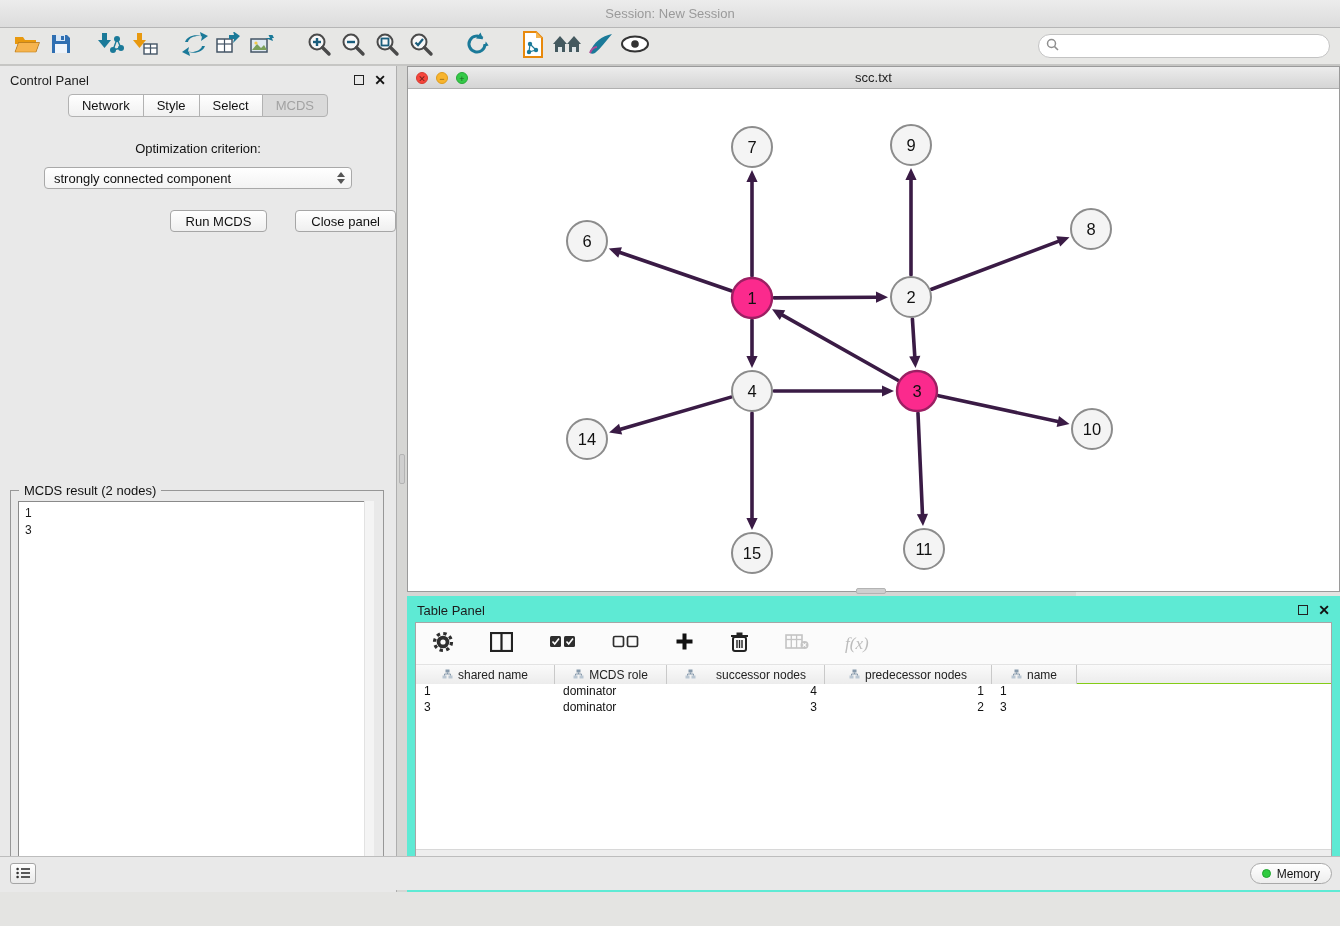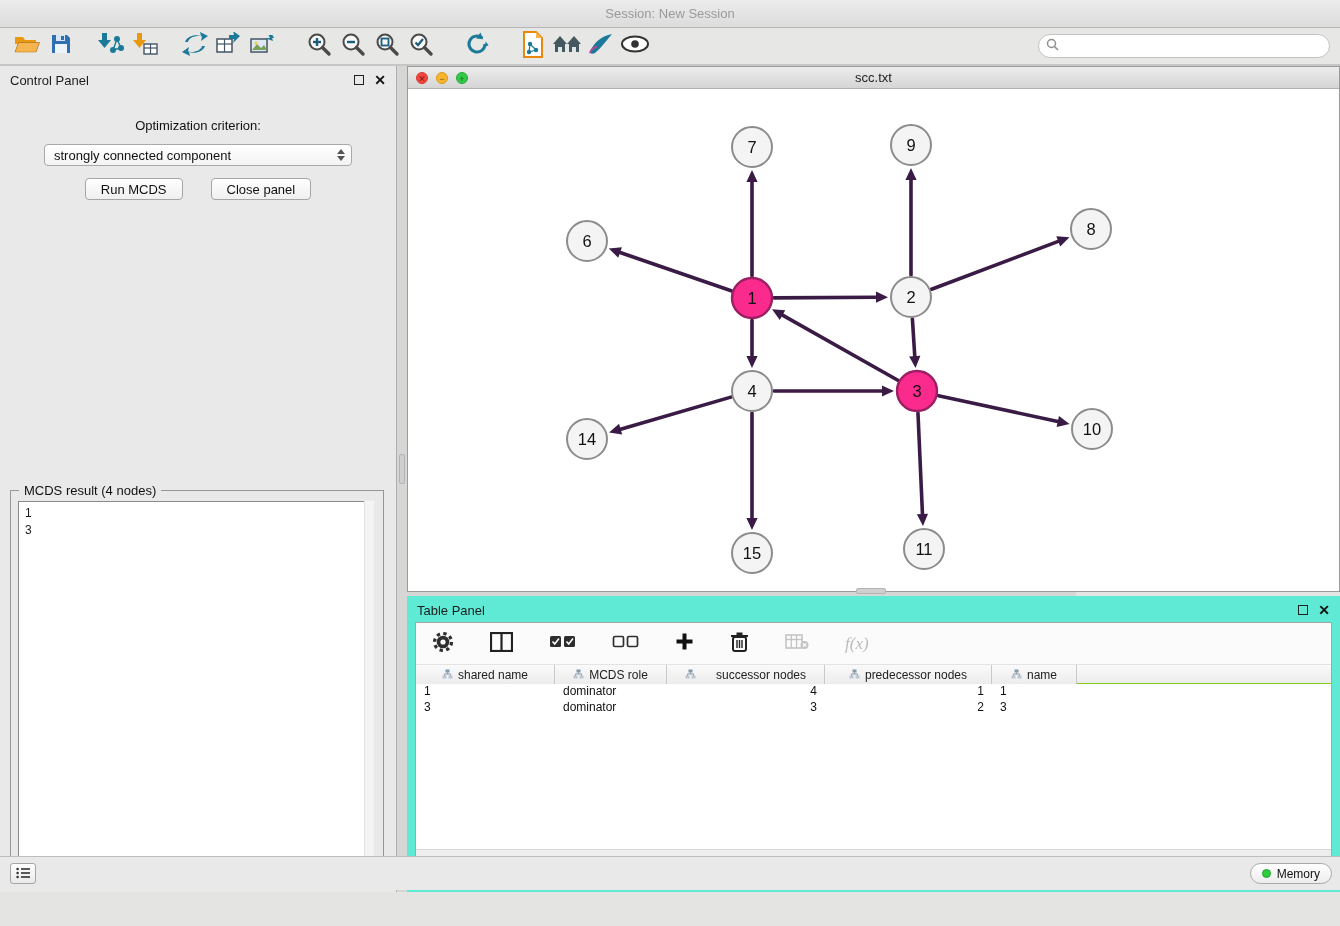--- a/index.html
+++ b/index.html
@@ -38,21 +38,21 @@
   .seg-tab.last { border-radius:0 4px 4px 0; }
   .seg-tab.selected { background:#dadada; color:#a2a2a2; }
   .opt-label { text-align:center; margin-top:24px; font-size:13px; color:#111; }
   .dropdown { width:308px; height:22px; margin:11px auto 0; background:linear-gradient(#ffffff,#f3f3f3);
               border:1px solid #a9a9a9; border-radius:4px; display:flex; align-items:center; padding:0 6px 0 9px;
               font-size:13px; color:#111; }
   .dropdown .dd-label { flex:1; }
   .stepper { display:flex; flex-direction:column; gap:2px; align-items:center; }
   .stepper .up { width:0; height:0; border-left:4px solid transparent; border-right:4px solid transparent; border-bottom:5px solid #555; }
   .stepper .down { width:0; height:0; border-left:4px solid transparent; border-right:4px solid transparent; border-top:5px solid #555; }
-  .btn-row { margin-top:12px; display:flex; justify-content:center; gap:28px; }
+  .btn-row { margin-top:21px; display:flex; justify-content:flex-end; gap:28px; }
   .btn { height:22px; padding:0 15px; font-size:13px; color:#111; background:linear-gradient(#ffffff,#efefef);
          border:1px solid #a6a6a6; border-radius:4px; display:flex; align-items:center; }
   .result-box { position:absolute; left:10px; top:424px; width:374px; height:386px; border:1px solid #979797; }
   .result-legend { position:absolute; top:-8px; left:8px; background:#e9e9e9; padding:0 5px; font-size:13px; color:#111; }
   .result-inner { position:absolute; left:7px; right:9px; top:10px; bottom:9px; background:#ffffff;
                   border:1px solid #8a8a8a; padding:3px 6px; font-size:12px; line-height:17px; color:#1a1a1a;
                   white-space:pre; overflow:hidden; }
   .result-vscroll { position:absolute; right:0; top:0; bottom:0; width:10px; background:#f4f4f4; border-left:1px solid #e2e2e2; }
 
   
@@ -243,20 +243,26 @@
 
   <div class="main">
 
     <div class="control-panel">
       <div class="panel-header">
         <span>Control Panel</span>
         <span class="spacer"></span>
         <span class="float-ic"></span>
         <span class="close-ic">✕</span>
       </div>
+      <div class="cp-tabs">
+          <div class="seg-tab first">Network</div>
+          <div class="seg-tab">Style</div>
+          <div class="seg-tab">Select</div>
+          <div class="seg-tab last selected">MCDS</div>
+        </div>
 
       <div class="opt-label">Optimization criterion:</div>
 
       <div class="dropdown">
         <span class="dd-label">strongly connected component</span>
         <span class="stepper">
             <span class="up"></span>
             <span class="down"></span>
           </span>
       </div>
@@ -264,21 +270,21 @@
       <div class="btn-row">
         <div class="btn">
             <span>Run MCDS</span>
           </div>
         <div class="btn">
             <span>Close panel</span>
           </div>
       </div>
 
       <div class="result-box">
-        <div class="result-legend">MCDS result (4 nodes)</div>
+        <div class="result-legend">MCDS result (2 nodes)</div>
         <div class="result-inner">1
 3</div>
         <div class="result-vscroll" style="right:9px; top:10px; bottom:9px;"></div>
       </div>
     </div>
 
     <div class="network-window">
       <div class="nw-titlebar">
         <div class="lights">
           <span class="light red">✕</span>

